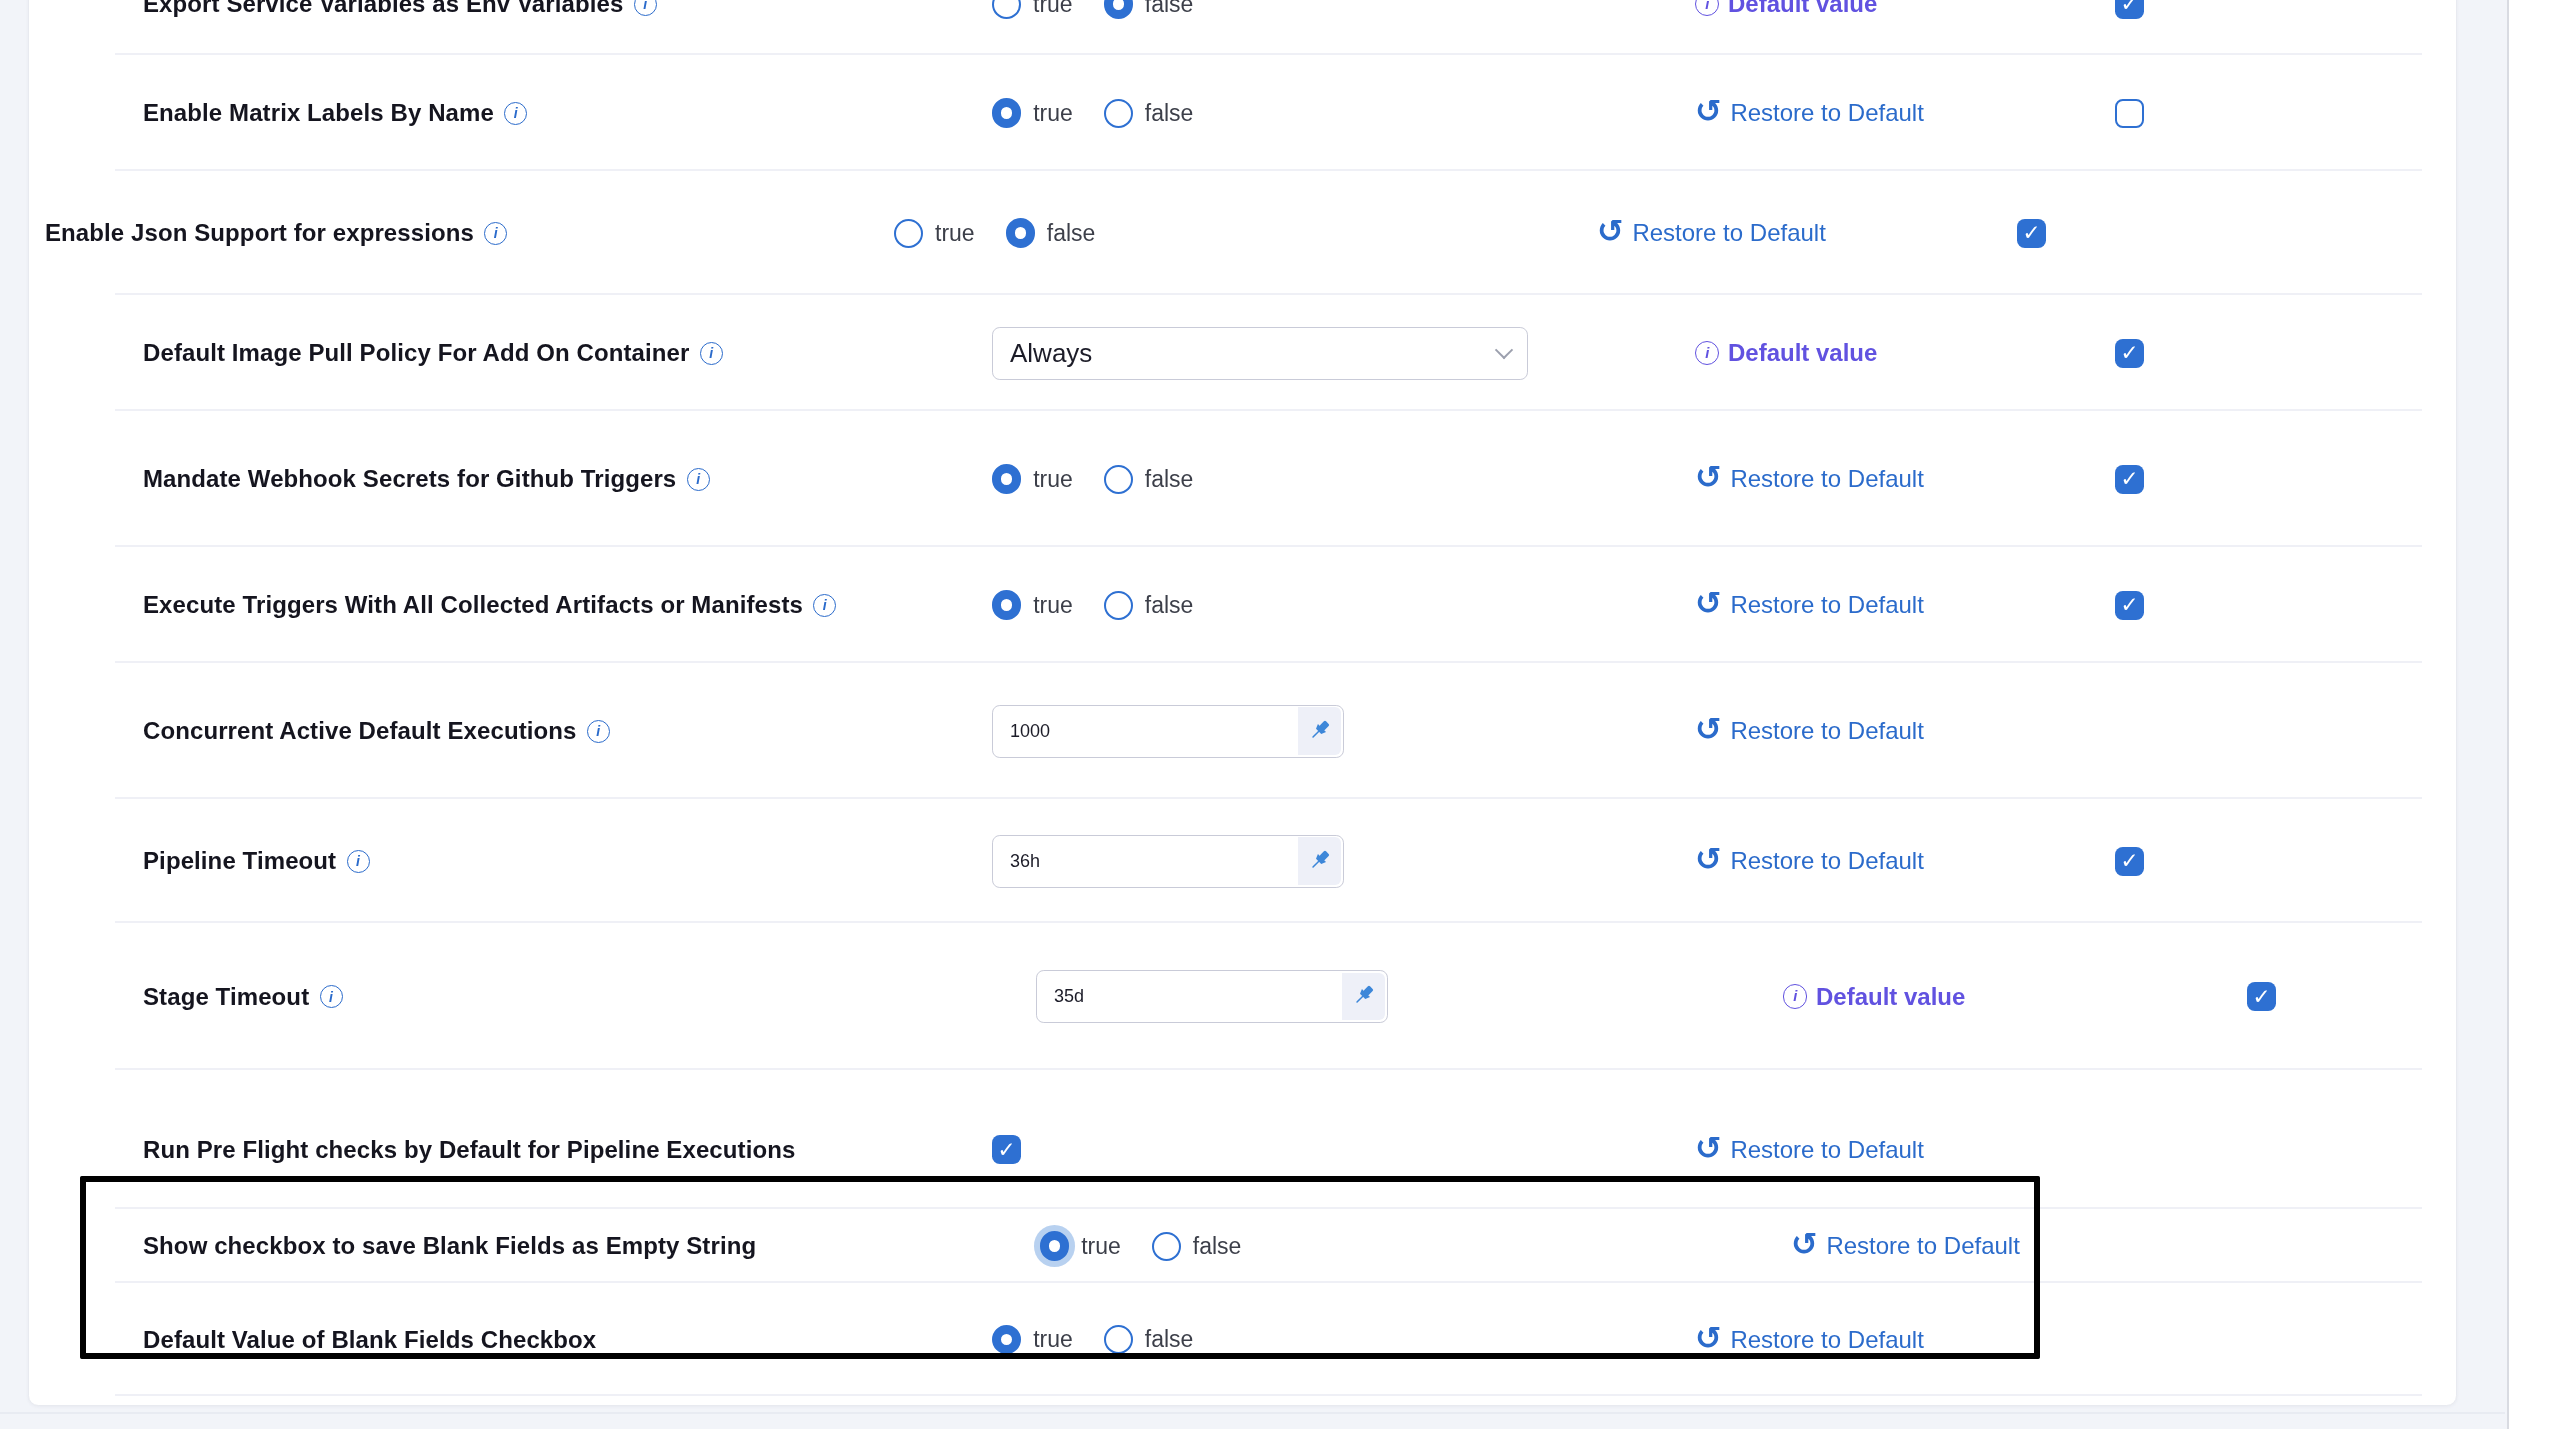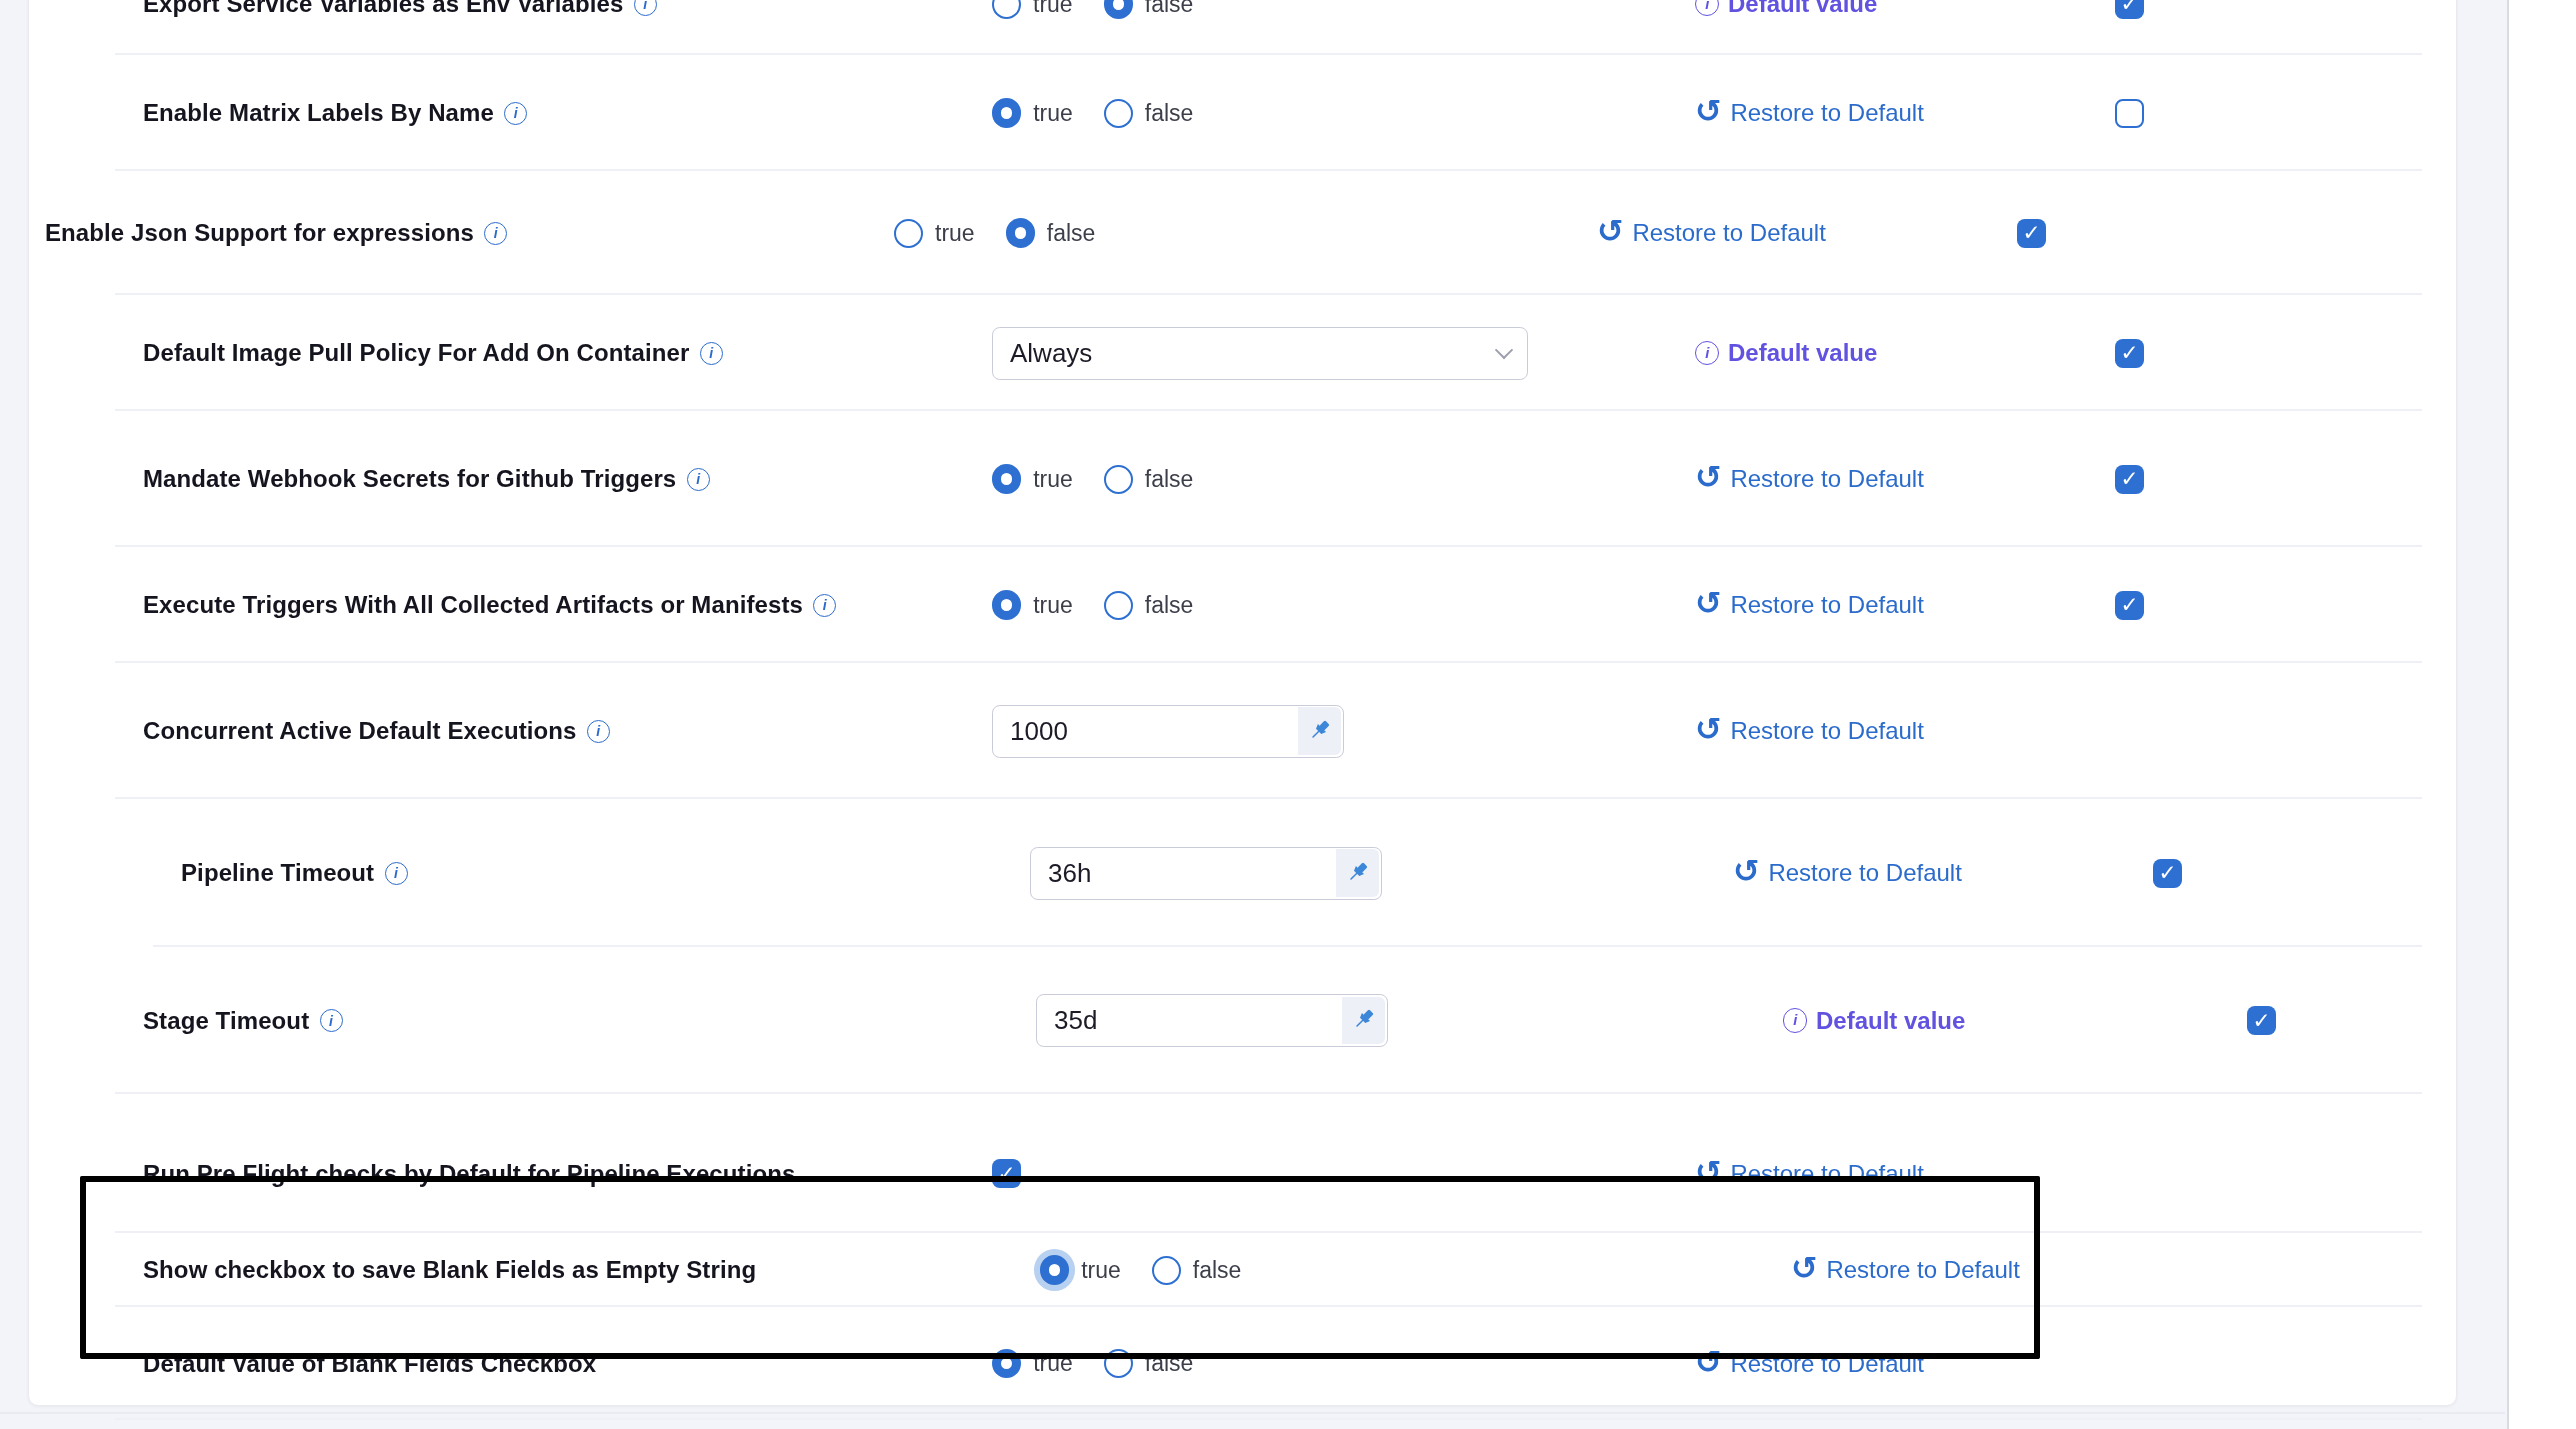--- a/index.html
+++ b/index.html
@@ -56,21 +56,21 @@
   .cb.checked{background:var(--control-blue,#2e70d2);}
   .cb.checked .cb-glyph{color:#fff;font-size:21.6px;font-weight:700;line-height:1;}
   .cb.unchecked{background:#fff;border:2.6px solid var(--control-blue,#2e70d2);}
   .cb.unchecked .cb-glyph{visibility:hidden;font-size:21.6px;}
   
   .textbox{
     position:relative;width:352px;height:53px;background:#fff;
     border:1.7px solid var(--input-border,#c9cbd8);border-radius:7.8px;box-sizing:border-box;
     display:flex;align-items:center;
   }
-  .tval{font-size:26px;color:#1c1c28;padding-left:17px;}
+  .tval{font-size:18px;color:#1c1c28;padding-left:17px;}
   .addon{
     position:absolute;right:1.7px;top:1.7px;bottom:1.7px;width:43px;border-radius:0 6px 6px 0;
     background:var(--addon-bg,#eef0f8);display:flex;align-items:center;justify-content:center;
     cursor:pointer;
   }
   
   .selectbox{
     width:536px;height:53px;background:#fff;border:1.7px solid var(--input-border,#c9cbd8);
     border-radius:7.8px;box-sizing:border-box;display:flex;align-items:center;
     justify-content:space-between;padding:0 19px 0 17px;cursor:pointer;
@@ -291,21 +291,21 @@
             </div>
           </div>
           <div class="cell action-cell">
             <span class="restore">
               <span class="ricon">↺</span>
               <span class="rtext">Restore to Default</span>
             </span>
           </div>
           <div class="cell check-cell"></div>
         </div>
-        <div class="row" style="height: 148px; margin-left: 38px;">
+        <div class="row" style="height: 124px;">
           <div class="cell label-cell">
             <span class="setting-label">Pipeline Timeout</span>
             <span class="info-i">i</span>
           </div>
           <div class="cell control-cell">
             <div class="textbox">
               <span class="tval">36h</span>
               <span class="addon">
                 <span><svg width="26" height="26" viewBox="0 0 24 24" xmlns="http://www.w3.org/2000/svg">
                     <g fill="#3d87d9" transform="rotate(45 12 12)">

